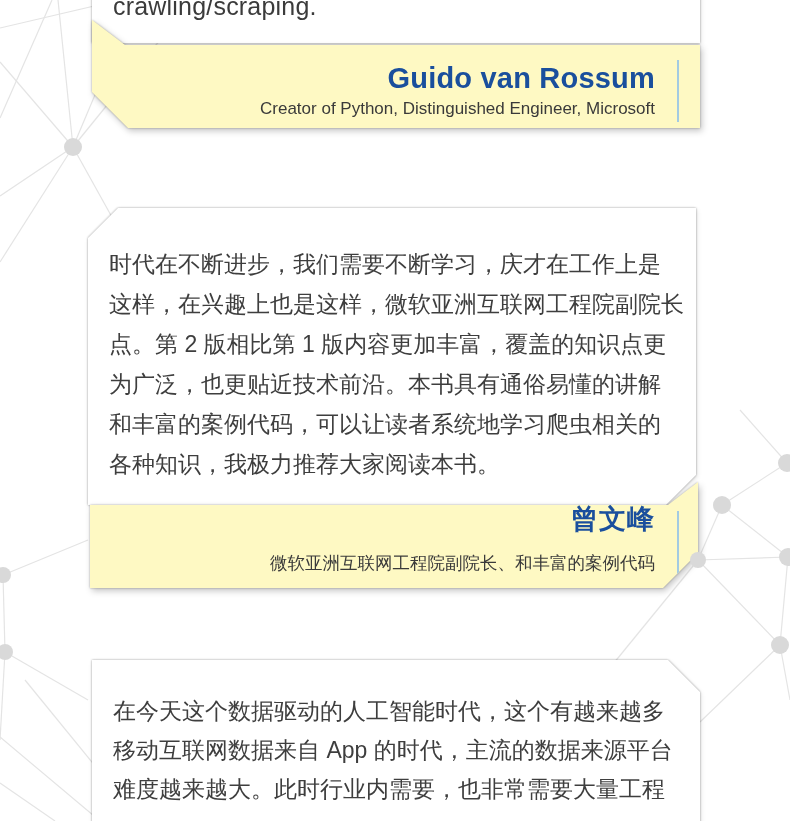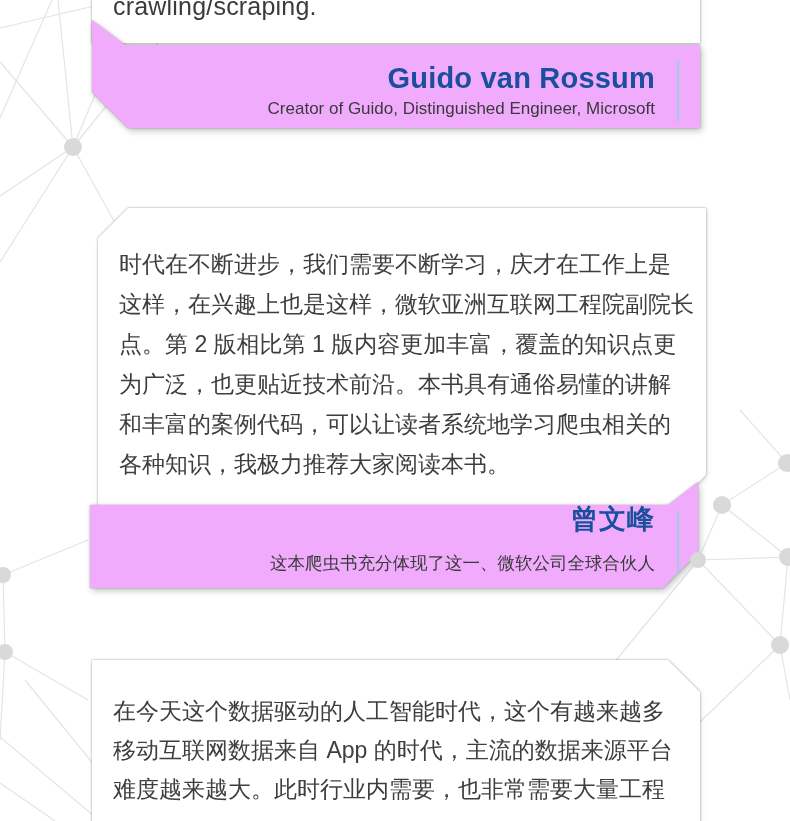--- a/index.html
+++ b/index.html
@@ -12,42 +12,42 @@
   #net-back{position:absolute;left:0;top:0;z-index:0;}
   .node-front{
     position:absolute;width:16px;height:16px;border-radius:50%;
     background:#d9d9d9;z-index:6;
   }
   
   .card-wrap{position:absolute;z-index:2;
     filter:drop-shadow(0 0 1px rgba(0,0,0,0.38)) drop-shadow(1px 2px 2px rgba(0,0,0,0.10));}
   .card{width:100%;height:100%;background:#ffffff;position:relative;}
   #card1-wrap{left:92px;top:-60px;width:608px;height:103px;}
-  #card2-wrap{left:98px;top:208px;width:608px;height:297px;}
+  #card2-wrap{left:88px;top:208px;width:608px;height:297px;}
   #card2{clip-path:polygon(30px 0,608px 0,608px 267px,578px 297px,0 297px,0 30px);}
   #card3-wrap{left:92px;top:660px;width:608px;height:165px;}
   #card3{clip-path:polygon(0 0,576px 0,608px 32px,608px 165px,0 165px);}
 
   .quote-en{
     position:absolute;left:21px;top:52px;
     font-size:25px;color:#3b3b3b;letter-spacing:0.2px;
   }
   .quote-lines{position:absolute;left:21px;}
   #card2 .quote-lines{top:36px;}
   #card3 .quote-lines{top:32px;}
   .q-line{
     height:40px;line-height:40px;font-size:23px;color:#3e3e3e;
     white-space:nowrap;width:556px;letter-spacing:0px;
   }
   #card3 .q-line{height:39px;line-height:39px;}
 
   
   .ribbon-wrap{position:absolute;z-index:4;
     filter:drop-shadow(0 0 1px rgba(0,0,0,0.30)) drop-shadow(2px 3px 3px rgba(0,0,0,0.22));}
-  .ribbon{width:100%;height:100%;background:#f0abfc;position:relative;}
+  .ribbon{width:100%;height:100%;background:#fef9c3;position:relative;}
   #ribbon1-wrap{left:90px;top:18px;width:612px;height:112px;}
   #ribbon1{clip-path:polygon(2px 2px,35px 27px,610px 27px,610px 110px,38px 110px,2px 74px);}
   #ribbon2-wrap{left:88px;top:481px;width:612px;height:110px;}
   #ribbon2{clip-path:polygon(2px 24px,580px 24px,610px 1px,610px 72px,575px 107px,2px 107px);}
 
   .author-name{
     position:absolute;right:47px;font-weight:bold;color:#1a4f9d;
     white-space:nowrap;
   }
   #ribbon1 .author-name{top:44px;font-size:29px;letter-spacing:0.2px;}
@@ -108,41 +108,41 @@
 </svg>
 
 <div class="card-wrap" id="card1-wrap">
   <div class="card" id="card1">
     <div class="quote-en">crawling/scraping.</div>
   </div>
 </div>
 <div class="ribbon-wrap" id="ribbon1-wrap">
   <div class="ribbon" id="ribbon1">
     <div class="author-name">Guido van Rossum</div>
-    <div class="author-title">Creator of Guido, Distinguished Engineer, Microsoft</div>
+    <div class="author-title">Creator of Python, Distinguished Engineer, Microsoft</div>
     <div class="sep-line"></div>
   </div>
 </div>
 
 <div class="card-wrap" id="card2-wrap">
   <div class="card" id="card2">
     <div class="quote-lines">
       <div class="q-line">时代在不断进步，我们需要不断学习，庆才在工作上是</div>
       <div class="q-line">这样，在兴趣上也是这样，微软亚洲互联网工程院副院长</div>
       <div class="q-line">点。第 2 版相比第 1 版内容更加丰富，覆盖的知识点更</div>
       <div class="q-line">为广泛，也更贴近技术前沿。本书具有通俗易懂的讲解</div>
       <div class="q-line">和丰富的案例代码，可以让读者系统地学习爬虫相关的</div>
       <div class="q-line">各种知识，我极力推荐大家阅读本书。</div>
     </div>
   </div>
 </div>
 <div class="ribbon-wrap" id="ribbon2-wrap">
   <div class="ribbon" id="ribbon2">
     <div class="author-name">曾文峰</div>
-    <div class="author-title">这本爬虫书充分体现了这一、微软公司全球合伙人</div>
+    <div class="author-title">微软亚洲互联网工程院副院长、和丰富的案例代码</div>
     <div class="sep-line"></div>
   </div>
 </div>
 <div class="node-front" style="left:690px;top:552px;"></div>
 
 <div class="card-wrap" id="card3-wrap">
   <div class="card" id="card3">
     <div class="quote-lines">
       <div class="q-line">在今天这个数据驱动的人工智能时代，这个有越来越多</div>
       <div class="q-line">移动互联网数据来自 App 的时代，主流的数据来源平台</div>

